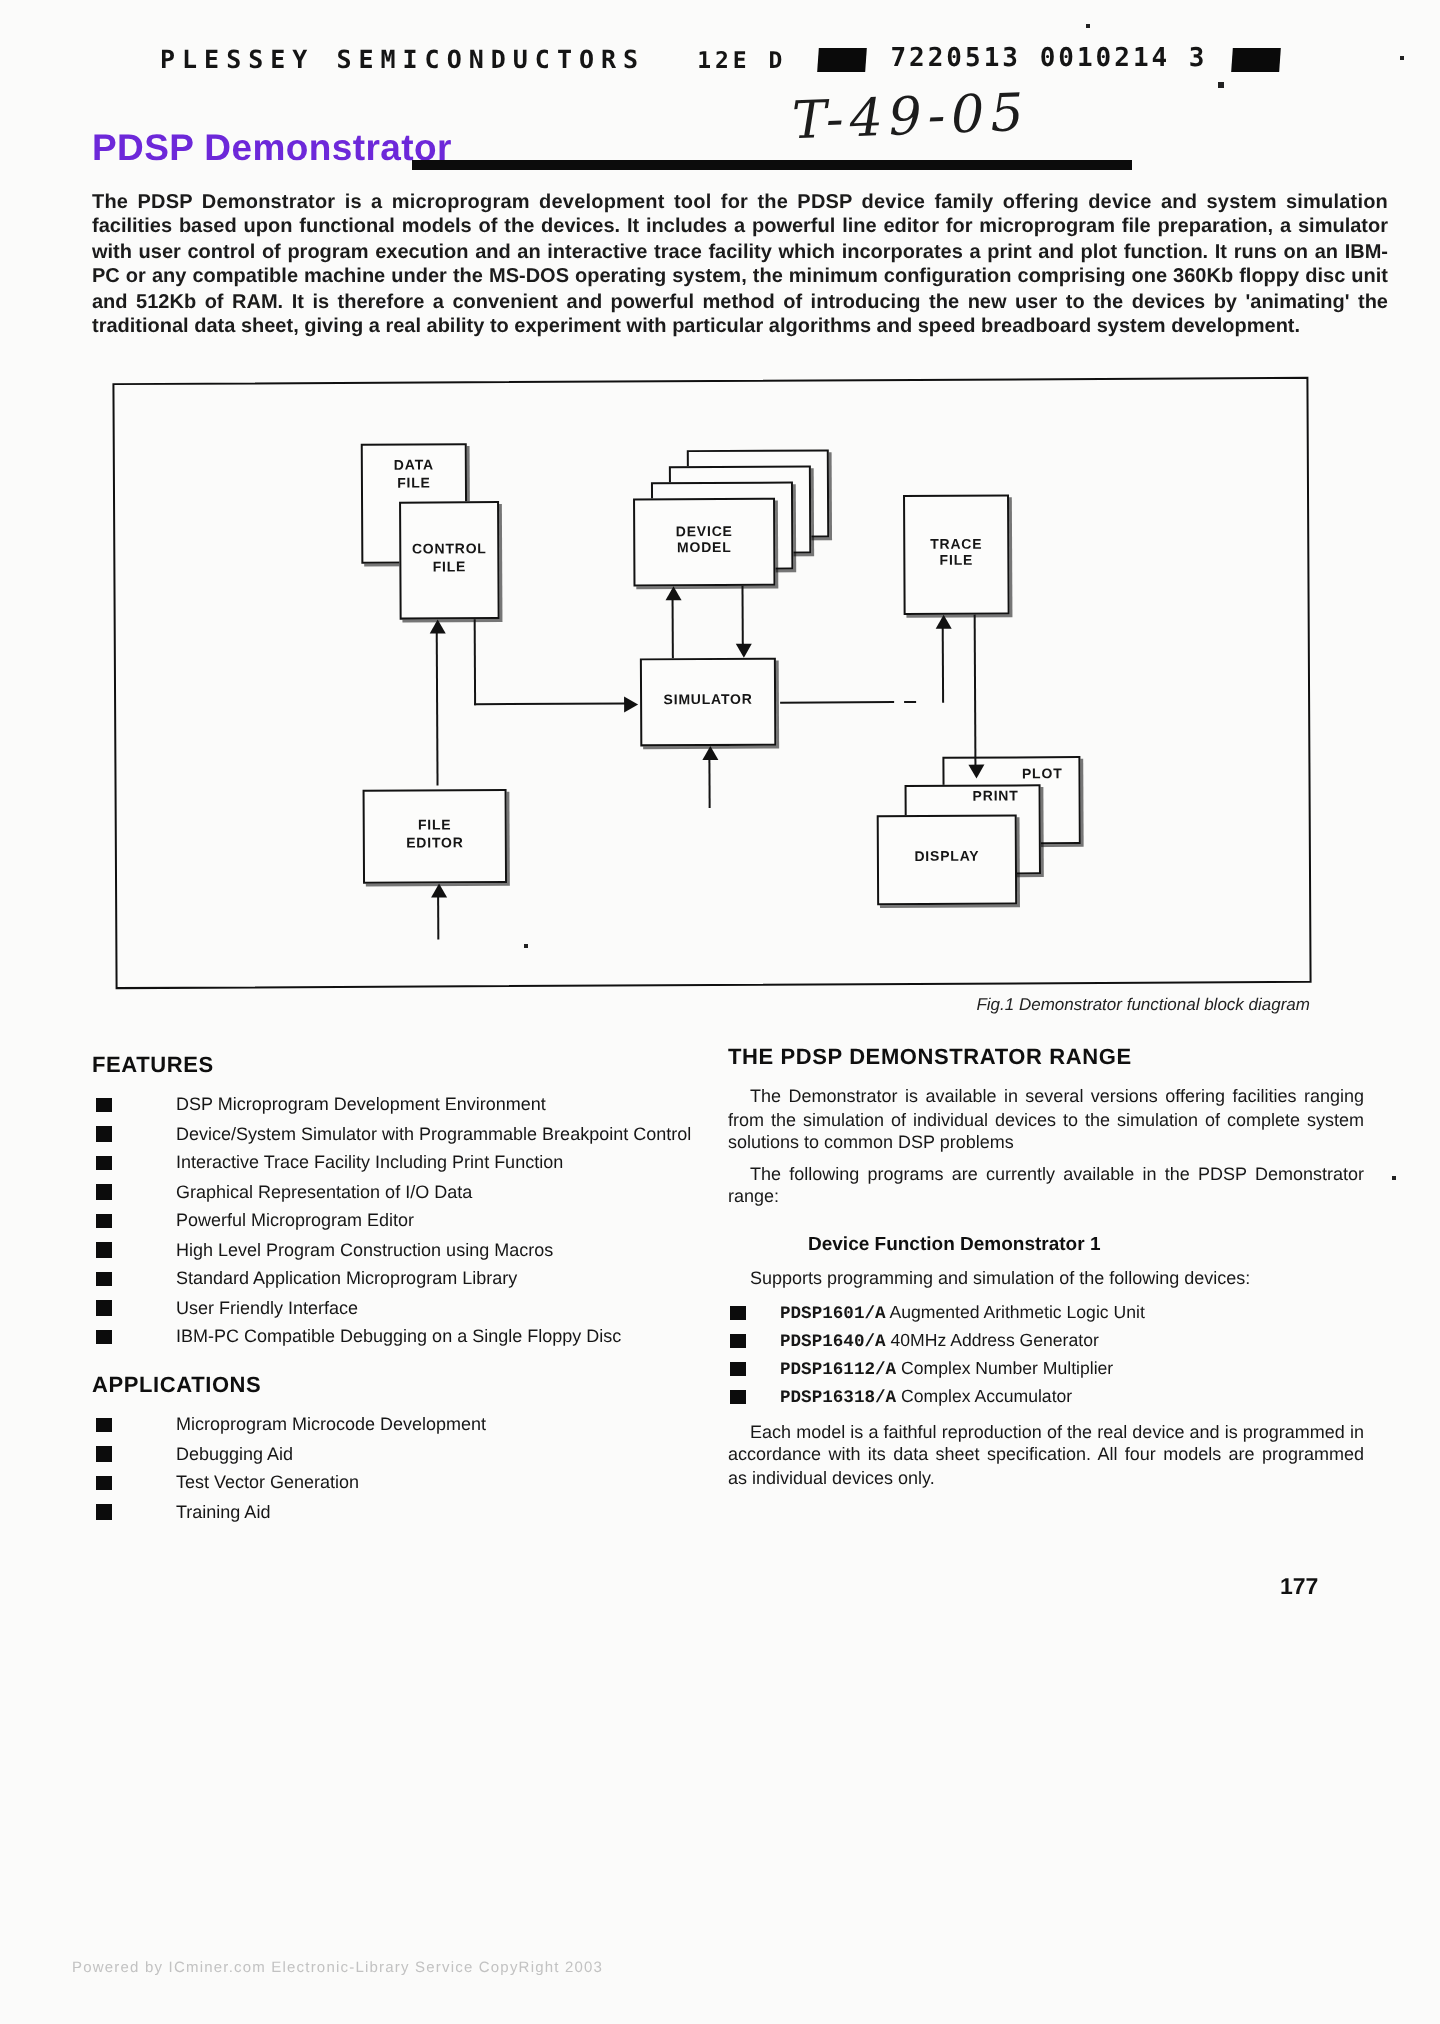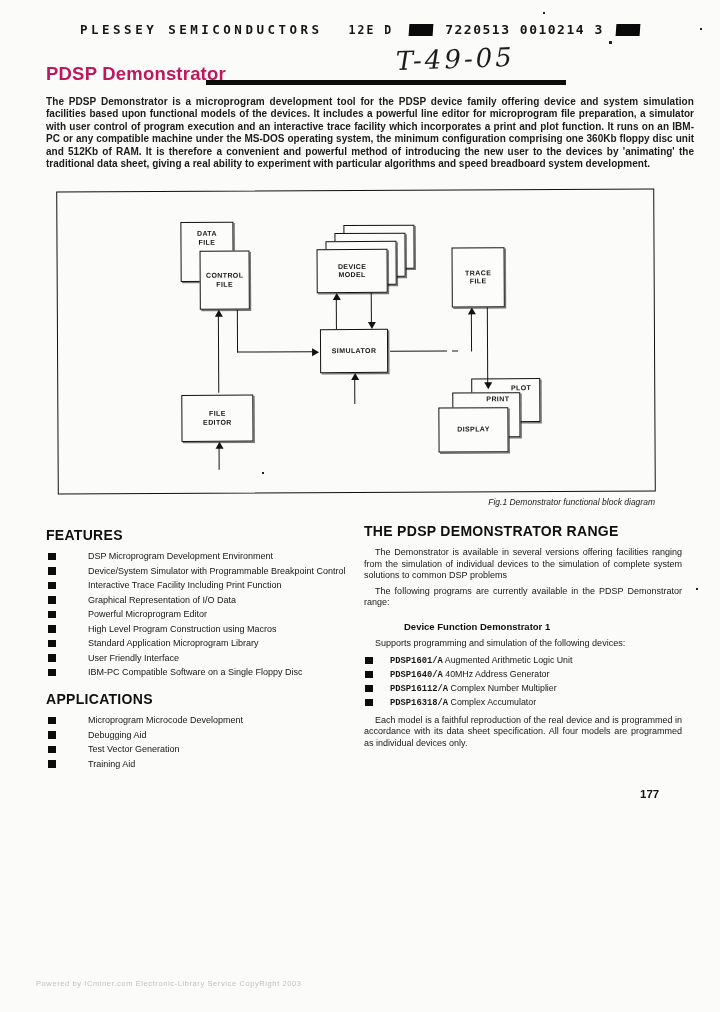--- a/index.html
+++ b/index.html
@@ -19,21 +19,21 @@
     white-space:nowrap;
   }
   .vendor{font-size:12.5px;font-weight:bold;letter-spacing:3.5px;}
   .doccode{font-size:11.5px;font-weight:bold;letter-spacing:2px;margin-left:26px;}
   .inkmark{width:24px;height:12px;background:#0a0a0a;margin-left:16px;transform:skewX(-4deg);}
   .inkmark.second{margin-left:12px;}
   .scannum{font-size:13px;font-weight:bold;letter-spacing:1.5px;margin-left:12px;}
   
   .pagetitle{
     position:absolute;left:46px;top:63px;
-    font-size:18.5px;font-weight:bold;letter-spacing:.2px;color:#be185d;
+    font-size:18.5px;font-weight:bold;letter-spacing:.2px;color:#6d28d9;
   }
   .titlerule{
     position:absolute;left:206px;top:80px;width:360px;height:4.5px;
     background:#0c0c0c;
   }
   .handwritten{
     position:absolute;left:396px;top:44px;
     font-family:"DejaVu Serif",serif;
     font-style:italic;font-size:26px;letter-spacing:3px;color:#1c1c1c;
     transform:rotate(-2deg);
@@ -72,21 +72,21 @@
   .ah.down{border-left:4px solid transparent;border-right:4px solid transparent;border-top:7px solid #111;}
   .ah.right{border-top:4px solid transparent;border-bottom:4px solid transparent;border-left:7px solid #111;}
   .caption{
     position:absolute;left:57px;top:497px;width:598px;
     text-align:right;font-style:italic;font-size:8.5px;color:#222;
     font-family:"Liberation Sans",sans-serif;
   }
   
   .col-left{position:absolute;left:46px;top:527px;width:312px;}
   .col-right{position:absolute;left:364px;top:523px;width:318px;}
-  .sechead{font-size:14px;font-weight:bold;letter-spacing:.3px;color:#0f0f0f;margin:0 0 8px 0;}
+  .sechead{font-size:11px;font-weight:bold;letter-spacing:.3px;color:#0f0f0f;margin:0 0 8px 0;}
   .subhead{font-size:9.5px;font-weight:bold;color:#0f0f0f;margin:12px 0 6px 0;padding-left:40px;}
   ul.blist{list-style:none;margin:0;padding:0;}
   ul.blist li{
     position:relative;padding-left:42px;margin-bottom:3.5px;
     font-size:9px;line-height:11px;color:#161616;
   }
   ul.blist.tight li{padding-left:26px;margin-bottom:2.5px;font-size:8.8px;line-height:10.5px;}
   .sq{
     position:absolute;left:2px;top:1.5px;width:7.5px;height:7.5px;background:#0c0c0c;display:inline-block;
   }
@@ -179,21 +179,21 @@
   <h3 class="sechead">FEATURES</h3>
   <ul class="blist">
     <li><span class="sq"></span><span>DSP Microprogram Development Environment</span></li>
     <li><span class="sq"></span><span>Device/System Simulator with Programmable Breakpoint Control</span></li>
     <li><span class="sq"></span><span>Interactive Trace Facility Including Print Function</span></li>
     <li><span class="sq"></span><span>Graphical Representation of I/O Data</span></li>
     <li><span class="sq"></span><span>Powerful Microprogram Editor</span></li>
     <li><span class="sq"></span><span>High Level Program Construction using Macros</span></li>
     <li><span class="sq"></span><span>Standard Application Microprogram Library</span></li>
     <li><span class="sq"></span><span>User Friendly Interface</span></li>
-    <li><span class="sq"></span><span>IBM-PC Compatible Software on a Single Floppy Disc</span></li>
+    <li><span class="sq"></span><span>IBM-PC Compatible Debugging on a Single Floppy Disc</span></li>
   </ul>
 
   <h3 class="sechead apps">APPLICATIONS</h3>
   <ul class="blist">
     <li><span class="sq"></span><span>Microprogram Microcode Development</span></li>
     <li><span class="sq"></span><span>Debugging Aid</span></li>
     <li><span class="sq"></span><span>Test Vector Generation</span></li>
     <li><span class="sq"></span><span>Training Aid</span></li>
   </ul>
 </div>

